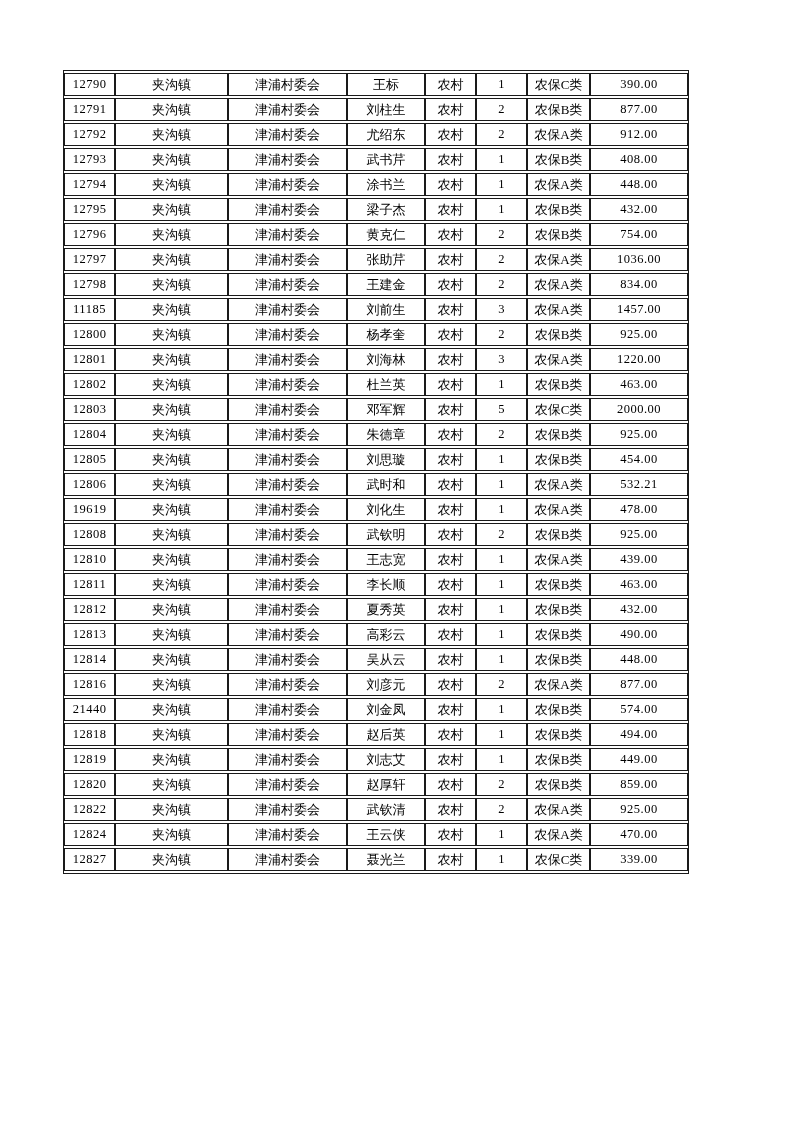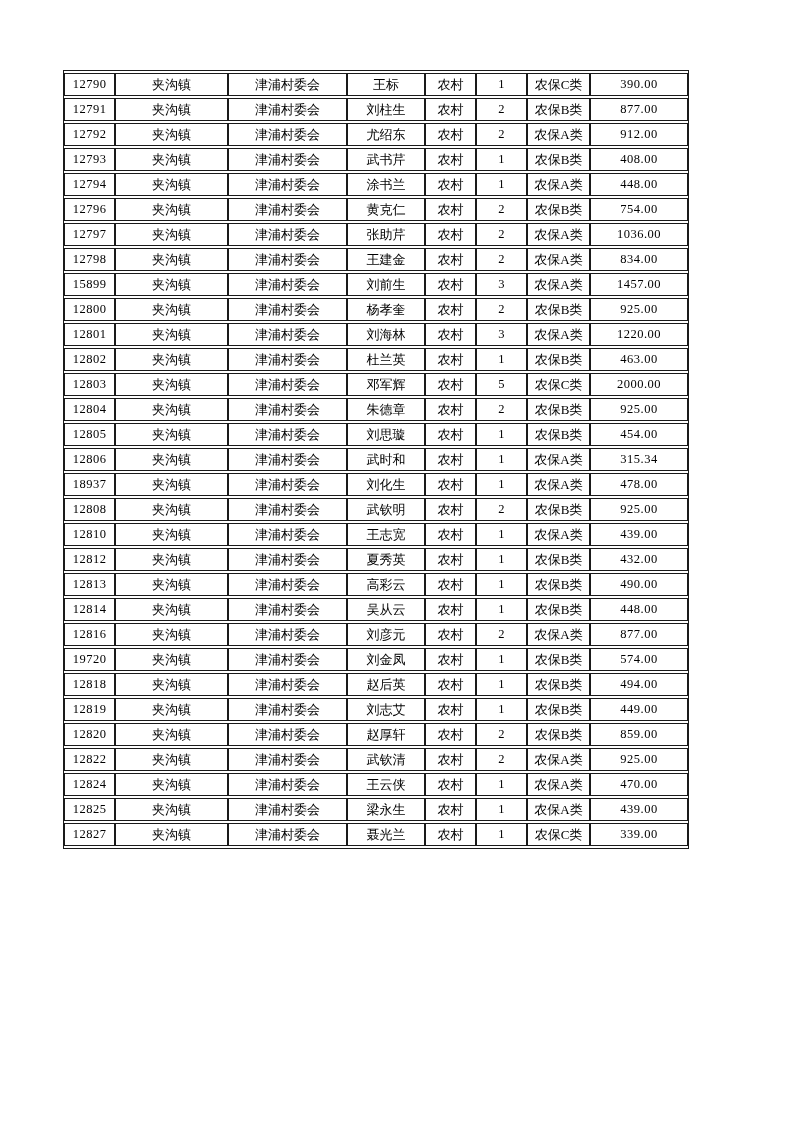--- a/index.html
+++ b/index.html
@@ -108,20 +108,30 @@
           <td class="num">12794</td>
           <td>夹沟镇</td>
           <td>津浦村委会</td>
           <td>涂书兰</td>
           <td>农村</td>
           <td class="num">1</td>
           <td>农保A类</td>
           <td class="num">448.00</td>
         </tr>
         <tr>
+          <td class="num">12795</td>
+          <td>夹沟镇</td>
+          <td>津浦村委会</td>
+          <td>梁子杰</td>
+          <td>农村</td>
+          <td class="num">1</td>
+          <td>农保B类</td>
+          <td class="num">432.00</td>
+        </tr>
+        <tr>
           <td class="num">12796</td>
           <td>夹沟镇</td>
           <td>津浦村委会</td>
           <td>黄克仁</td>
           <td>农村</td>
           <td class="num">2</td>
           <td>农保B类</td>
           <td class="num">754.00</td>
         </tr>
         <tr>
@@ -138,21 +148,21 @@
           <td class="num">12798</td>
           <td>夹沟镇</td>
           <td>津浦村委会</td>
           <td>王建金</td>
           <td>农村</td>
           <td class="num">2</td>
           <td>农保A类</td>
           <td class="num">834.00</td>
         </tr>
         <tr>
-          <td class="num">15899</td>
+          <td class="num">11185</td>
           <td>夹沟镇</td>
           <td>津浦村委会</td>
           <td>刘前生</td>
           <td>农村</td>
           <td class="num">3</td>
           <td>农保A类</td>
           <td class="num">1457.00</td>
         </tr>
         <tr>
           <td class="num">12800</td>
@@ -215,24 +225,24 @@
           <td class="num">454.00</td>
         </tr>
         <tr>
           <td class="num">12806</td>
           <td>夹沟镇</td>
           <td>津浦村委会</td>
           <td>武时和</td>
           <td>农村</td>
           <td class="num">1</td>
           <td>农保A类</td>
-          <td class="num">315.34</td>
-        </tr>
-        <tr>
-          <td class="num">18937</td>
+          <td class="num">532.21</td>
+        </tr>
+        <tr>
+          <td class="num">19619</td>
           <td>夹沟镇</td>
           <td>津浦村委会</td>
           <td>刘化生</td>
           <td>农村</td>
           <td class="num">1</td>
           <td>农保A类</td>
           <td class="num">478.00</td>
         </tr>
         <tr>
           <td class="num">12808</td>
@@ -248,20 +258,30 @@
           <td class="num">12810</td>
           <td>夹沟镇</td>
           <td>津浦村委会</td>
           <td>王志宽</td>
           <td>农村</td>
           <td class="num">1</td>
           <td>农保A类</td>
           <td class="num">439.00</td>
         </tr>
         <tr>
+          <td class="num">12811</td>
+          <td>夹沟镇</td>
+          <td>津浦村委会</td>
+          <td>李长顺</td>
+          <td>农村</td>
+          <td class="num">1</td>
+          <td>农保B类</td>
+          <td class="num">463.00</td>
+        </tr>
+        <tr>
           <td class="num">12812</td>
           <td>夹沟镇</td>
           <td>津浦村委会</td>
           <td>夏秀英</td>
           <td>农村</td>
           <td class="num">1</td>
           <td>农保B类</td>
           <td class="num">432.00</td>
         </tr>
         <tr>
@@ -288,21 +308,21 @@
           <td class="num">12816</td>
           <td>夹沟镇</td>
           <td>津浦村委会</td>
           <td>刘彦元</td>
           <td>农村</td>
           <td class="num">2</td>
           <td>农保A类</td>
           <td class="num">877.00</td>
         </tr>
         <tr>
-          <td class="num">19720</td>
+          <td class="num">21440</td>
           <td>夹沟镇</td>
           <td>津浦村委会</td>
           <td>刘金凤</td>
           <td>农村</td>
           <td class="num">1</td>
           <td>农保B类</td>
           <td class="num">574.00</td>
         </tr>
         <tr>
           <td class="num">12818</td>
@@ -346,30 +366,20 @@
         </tr>
         <tr>
           <td class="num">12824</td>
           <td>夹沟镇</td>
           <td>津浦村委会</td>
           <td>王云侠</td>
           <td>农村</td>
           <td class="num">1</td>
           <td>农保A类</td>
           <td class="num">470.00</td>
-        </tr>
-        <tr>
-          <td class="num">12825</td>
-          <td>夹沟镇</td>
-          <td>津浦村委会</td>
-          <td>梁永生</td>
-          <td>农村</td>
-          <td class="num">1</td>
-          <td>农保A类</td>
-          <td class="num">439.00</td>
         </tr>
         <tr>
           <td class="num">12827</td>
           <td>夹沟镇</td>
           <td>津浦村委会</td>
           <td>聂光兰</td>
           <td>农村</td>
           <td class="num">1</td>
           <td>农保C类</td>
           <td class="num">339.00</td>

